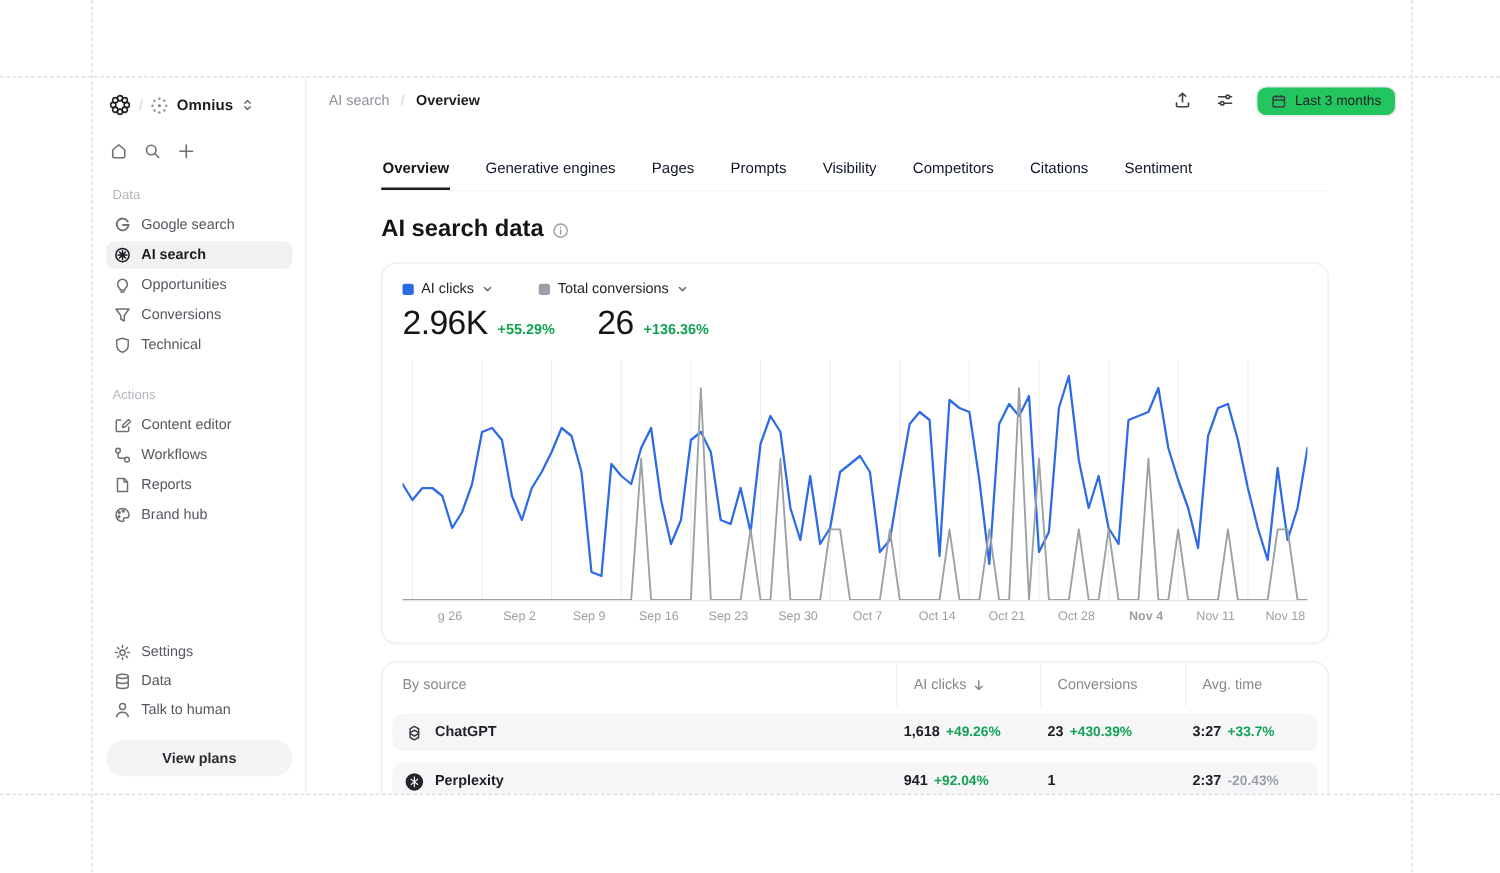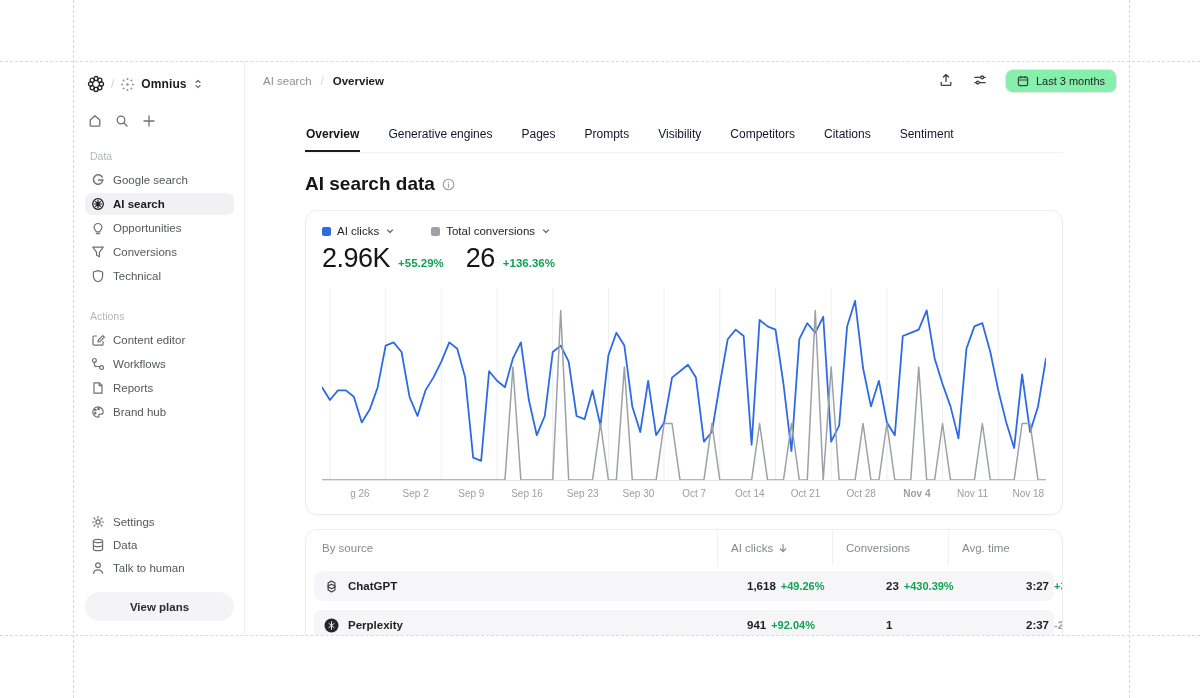--- a/index.html
+++ b/index.html
@@ -35,58 +35,58 @@
   .ws-ic { color:#8f9298; width:15px; height:15px; }
 
   
   .main { flex:1; display:flex; flex-direction:column; min-width:0; }
   .topbar { height:40px; display:flex; align-items:center; padding:0 12px 0 18px; }
   .crumb-muted { color:#8e9198; font-size:11.5px; }
   .crumb-sep { color:#d0d2d6; margin:0 9px; font-size:11.5px; }
   .crumb-current { color:#1b1c1f; font-size:11.5px; font-weight:600; }
   .topbar-right { margin-left:auto; display:flex; align-items:center; gap:16px; }
   .icon-btn { background:none; border:none; padding:2px; cursor:pointer; color:#3c3e43; }
-  .date-btn { display:flex; align-items:center; gap:7px; border:1px solid #e6e6ea; background:#86efac; border-radius:8px; padding:5px 11px; font-family:inherit; font-size:11px; color:#1f2024; cursor:pointer; box-shadow:0 1px 1px rgba(0,0,0,.03); }
+  .date-btn { display:flex; align-items:center; gap:7px; border:1px solid #e6e6ea; background:#22c55e; border-radius:8px; padding:5px 11px; font-family:inherit; font-size:11px; color:#1f2024; cursor:pointer; box-shadow:0 1px 1px rgba(0,0,0,.03); }
 
   .content { padding:0 0 0 60px; flex:1; min-height:0; }
   .tabs { margin-top:26px; display:flex; gap:27px; width:758px; border-bottom:1px solid #f2f2f4; }
   .tab { font-size:12px; color:#0f172a; padding:0 1px 9px; cursor:pointer; border-bottom:2px solid transparent; white-space:nowrap; }
   .tab.active { color:#141518; font-weight:600; border-bottom-color:#1a1b1e; }
 
   .page-title-row { display:flex; align-items:center; gap:7px; margin-top:20px; }
   .page-title { font-size:19px; font-weight:700; color:#141518; }
   .info-ic { color:#9a9da3; width:13px; height:13px; }
 
   .card { width:758px; background:#fff; border:1px solid #ededf0; border-radius:12px; box-shadow:0 1px 2px rgba(20,21,24,.04); }
   .chart-card { margin-top:15px; padding:14px 16px 10px; }
   .legend-row { display:flex; align-items:center; }
   .legend-item { display:flex; align-items:center; gap:6px; cursor:pointer; }
   .legend-item + .legend-item { margin-left:36px; }
   .swatch { width:9px; height:9px; border-radius:2px; }
   .legend-lbl { font-size:11.5px; color:#232428; }
   .chev { color:#6d7076; width:10px; height:10px; }
-  .metric-row { display:flex; align-items:baseline; margin-top:6px; }
+  .metric-row { display:flex; align-items:baseline; margin-top:6px;gap:12px; }
   .metric-val { font-size:27px; color:#141518; letter-spacing:-.5px; }
   .metric-delta { font-size:11.5px; font-weight:600; color:#13A254; margin-left:8px; }
   .metric-group { display:flex; align-items:baseline; }
   .metric-group + .metric-group { margin-left:22px; }
 
   .plot-wrap { margin-top:14px; position:relative; }
   #plot { width:100%; height:193px; display:block; border-bottom:1px solid #e4e5e8; }
   #plot .gl { stroke:#efeff2; stroke-width:1; vector-effect:non-scaling-stroke; }
   .ticks { position:relative; height:18px; margin-top:5px; }
   .ticks span { position:absolute; top:2px; transform:translateX(-50%); font-size:10px; color:#9b9ea5; white-space:nowrap;margin-left:30px; }
 
   
   .table-card { margin-top:14px; overflow:hidden; }
   .t-head { display:grid; grid-template-columns:411px 115px 116px 116px; height:35px; align-items:center; font-size:11.5px; color:#85888f; }
   .t-head .th { padding-left:16px; display:flex; align-items:center; gap:5px; height:100%; }
   .t-head .th + .th { border-left:1px solid #f0f0f3; padding-left:13px; }
   .t-body { padding:6px 8px 8px; }
-  .t-row { display:grid; grid-template-columns:403px 115px 116px 100px; align-items:center; height:30px; background:#f6f6f8; border-radius:8px; margin-bottom:9px; cursor:pointer;gap:24px; }
+  .t-row { display:grid; grid-template-columns:403px 115px 116px 100px; align-items:center; height:30px; background:#f6f6f8; border-radius:8px; margin-bottom:9px; cursor:pointer; }
   .src-cell { display:flex; align-items:center; gap:9px; padding-left:10px; font-size:11.5px; font-weight:600; color:#1d1e22; }
   .val-cell { padding-left:6px; font-size:11.5px; color:#1d1e22; }
   .val-cell b { font-weight:700; }
   .delta { font-weight:600; color:#13A254; font-size:11px; margin-left:5px; }
   .delta.neg { color:#9ba0a8; }
   .brand-ic { width:15px; height:15px; color:#3a3c40; }
   .brand-ic svg { width:100%; height:100%; display:block; }
 </style>
 </head>
 <body>

